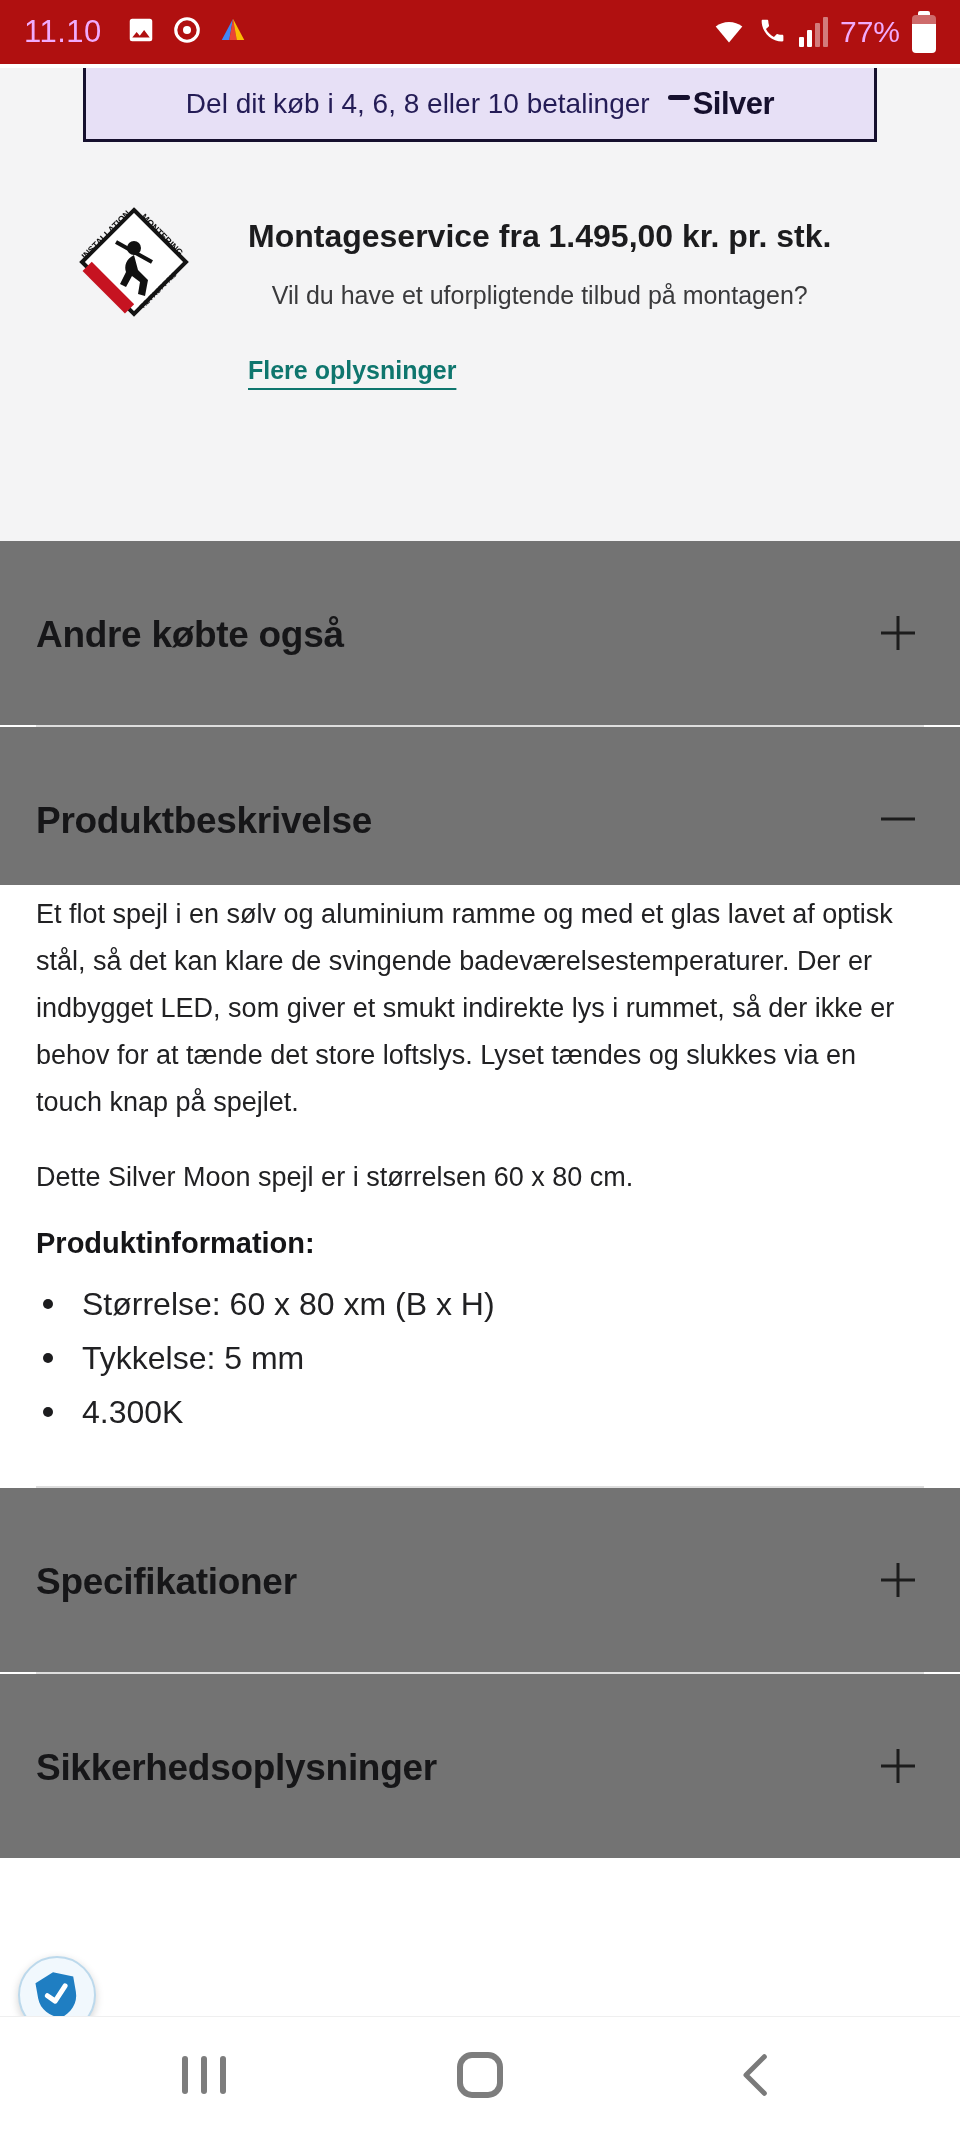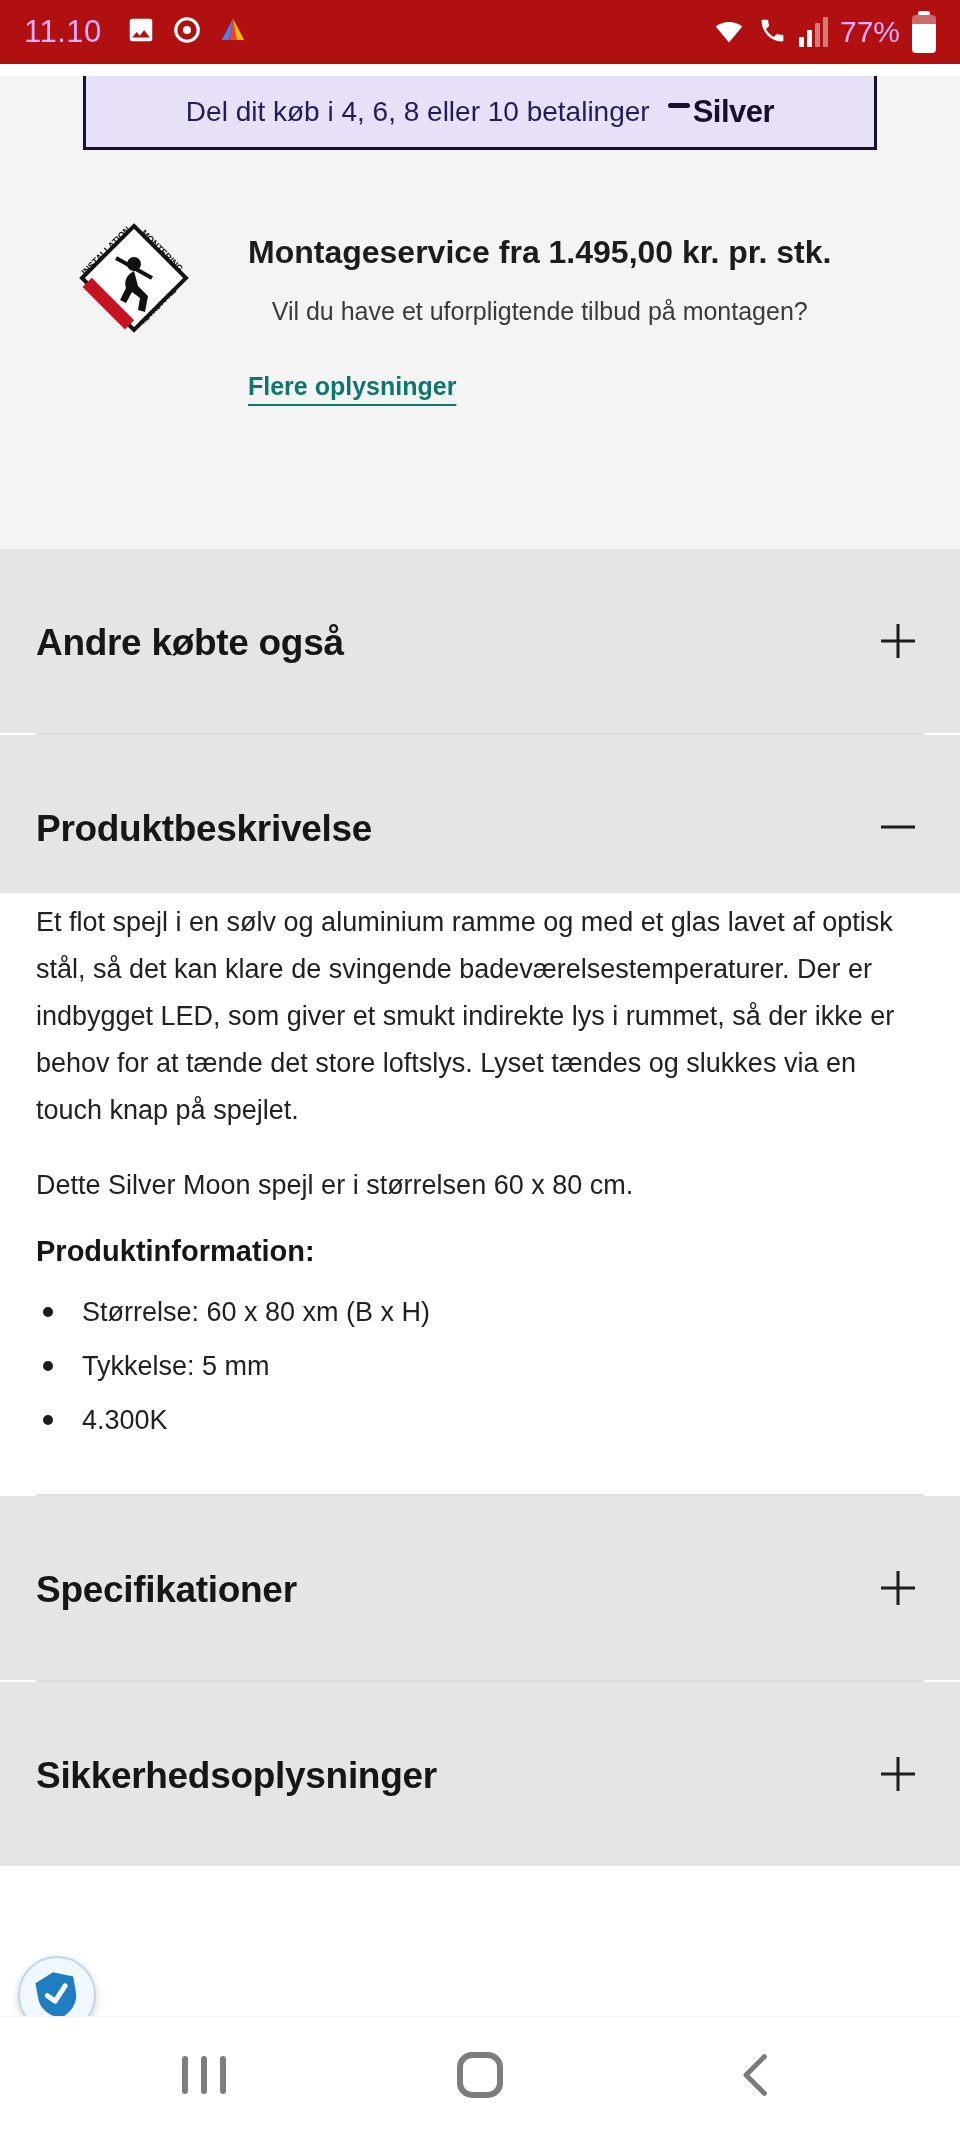--- a/index.html
+++ b/index.html
@@ -26,21 +26,21 @@
   .battery .tip { width:12px; height:4px; background:#fff; border-radius:2px 2px 0 0; }
   .battery .body {
     width:24px; height:38px; border-radius:4px;
     background:linear-gradient(to top, #ffffff 77%, rgba(255,255,255,.38) 77%);
   }
 
   
   .top-gray { background:#f4f4f5; height:473px; }
 
   .anyday {
-    width:794px; height:74px; margin:12px auto;
+    width:794px; height:74px; margin:4px auto;
     background:#e7e0f6; border:3px solid #16102e; border-top:none;
     display:flex; align-items:center; justify-content:center; gap:18px;
     cursor:pointer;
   }
   .anyday-text { font-size:28px; color:#241c56; }
   .anyday-logo { display:flex; align-items:center; font-size:31px; font-weight:800; color:#16102e; letter-spacing:-.5px; }
   .anyday-dash { width:22px; height:5px; background:#16102e; border-radius:3px; margin-right:3px; transform:translateY(-6px); }
 
   .montage { display:flex; gap:56px; padding:58px 36px 0 76px; }
   .montage-text { padding-top:14px; }
@@ -48,37 +48,37 @@
   .montage-question { font-size:25px; color:#3a3a3c; margin-top:26px;text-align:center; }
   .montage-link {
     display:inline-block; font-size:25px; font-weight:600; color:#0f766e;
     margin-top:46px; text-decoration:underline; text-underline-offset:9px;
     text-decoration-thickness:2px; cursor:pointer;
   }
 
   
   .acc-row {
     display:flex; align-items:center; justify-content:space-between;
-    padding:70px 40px 66px 36px; cursor:pointer; background:#e5e5e5;
+    padding:70px 40px 66px 36px; cursor:pointer; background:#737373;
   }
   .acc-row.tight { padding-bottom:40px; }
   .acc-title { font-size:37px; font-weight:700; color:#161618; letter-spacing:-.3px; }
   .acc-icon { flex:0 0 auto; }
 
   .divider { border:none; border-top:2px solid #dedede; margin:0 36px; }
 
   
   .desc { padding:6px 34px 40px 36px; }
   .desc p { font-size:27px; line-height:47px; color:#212123; }
   .desc .p1 { margin-bottom:28px; }
   .desc .p2 { margin-bottom:26px; }
   .info-heading { font-size:29px; font-weight:700; color:#161618; margin-bottom:24px; }
   .bullets { list-style:none; }
   .bullets li {
-    position:relative; padding-left:46px; font-size:27px; line-height:40px;
+    position:relative; padding-left:46px; font-size:32px; line-height:40px;
     color:#212123; margin-bottom:14px;
   }
   .bullets li::before {
     content:""; position:absolute; left:7px; top:15px;
     width:10px; height:10px; border-radius:50%; background:#1c1c1e;
   }
 
   
   .consent-badge {
     position:absolute; left:18px; top:1956px; width:78px; height:78px;

